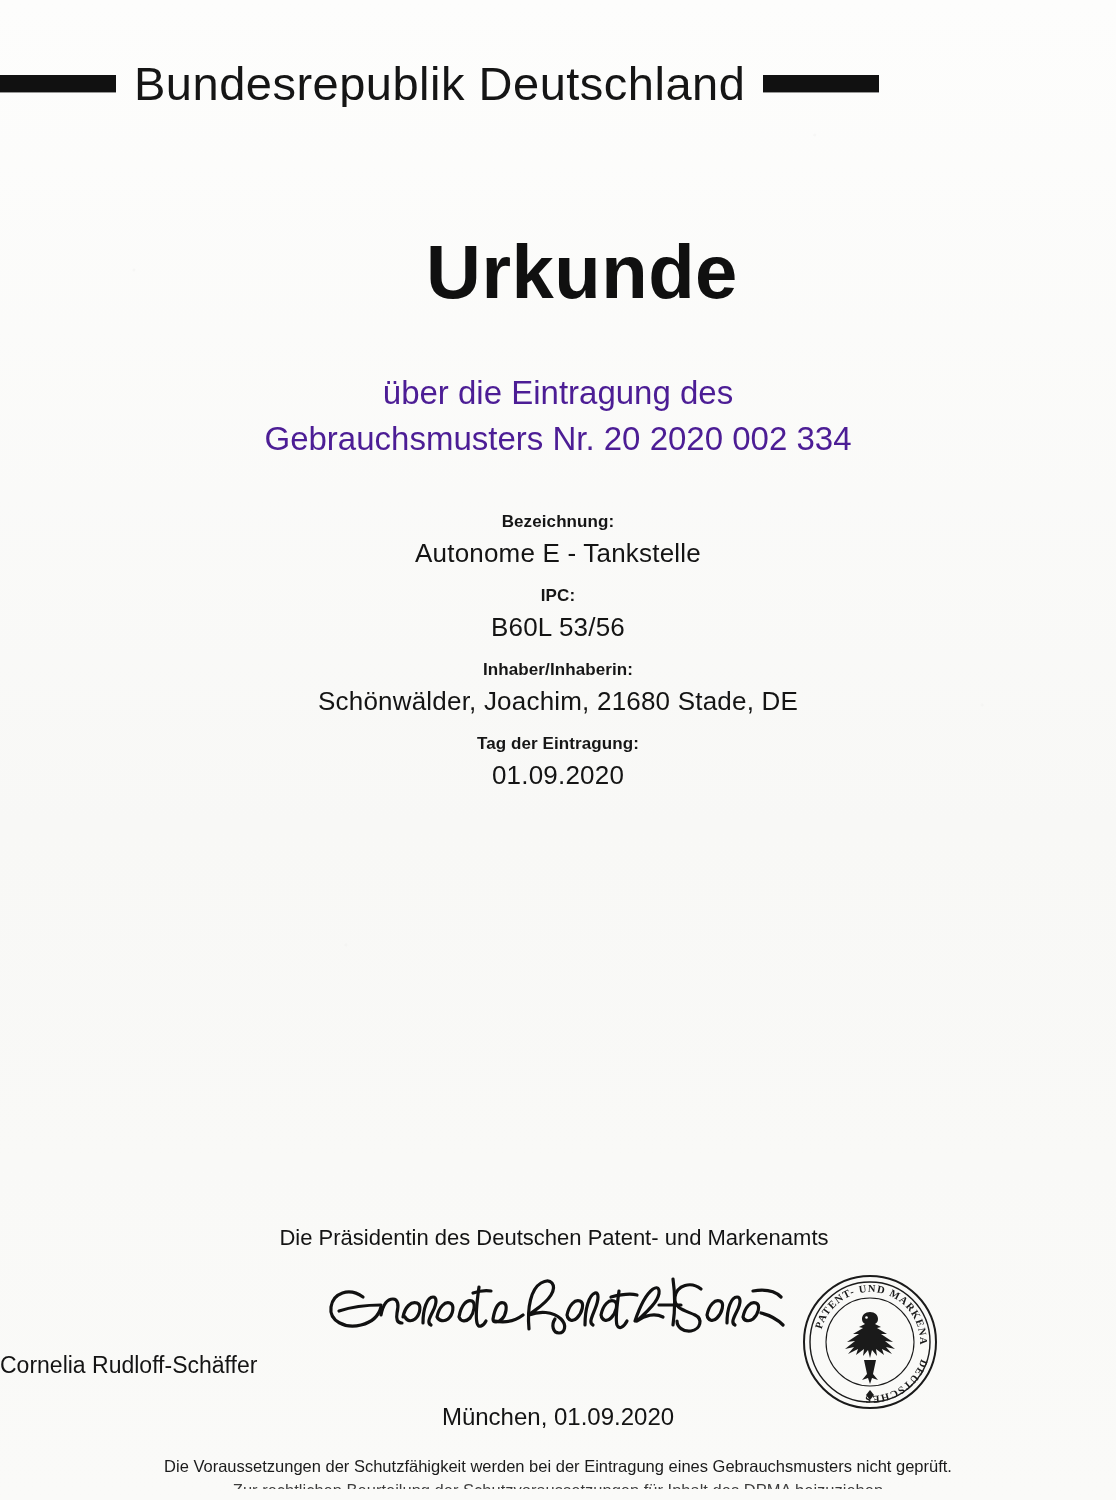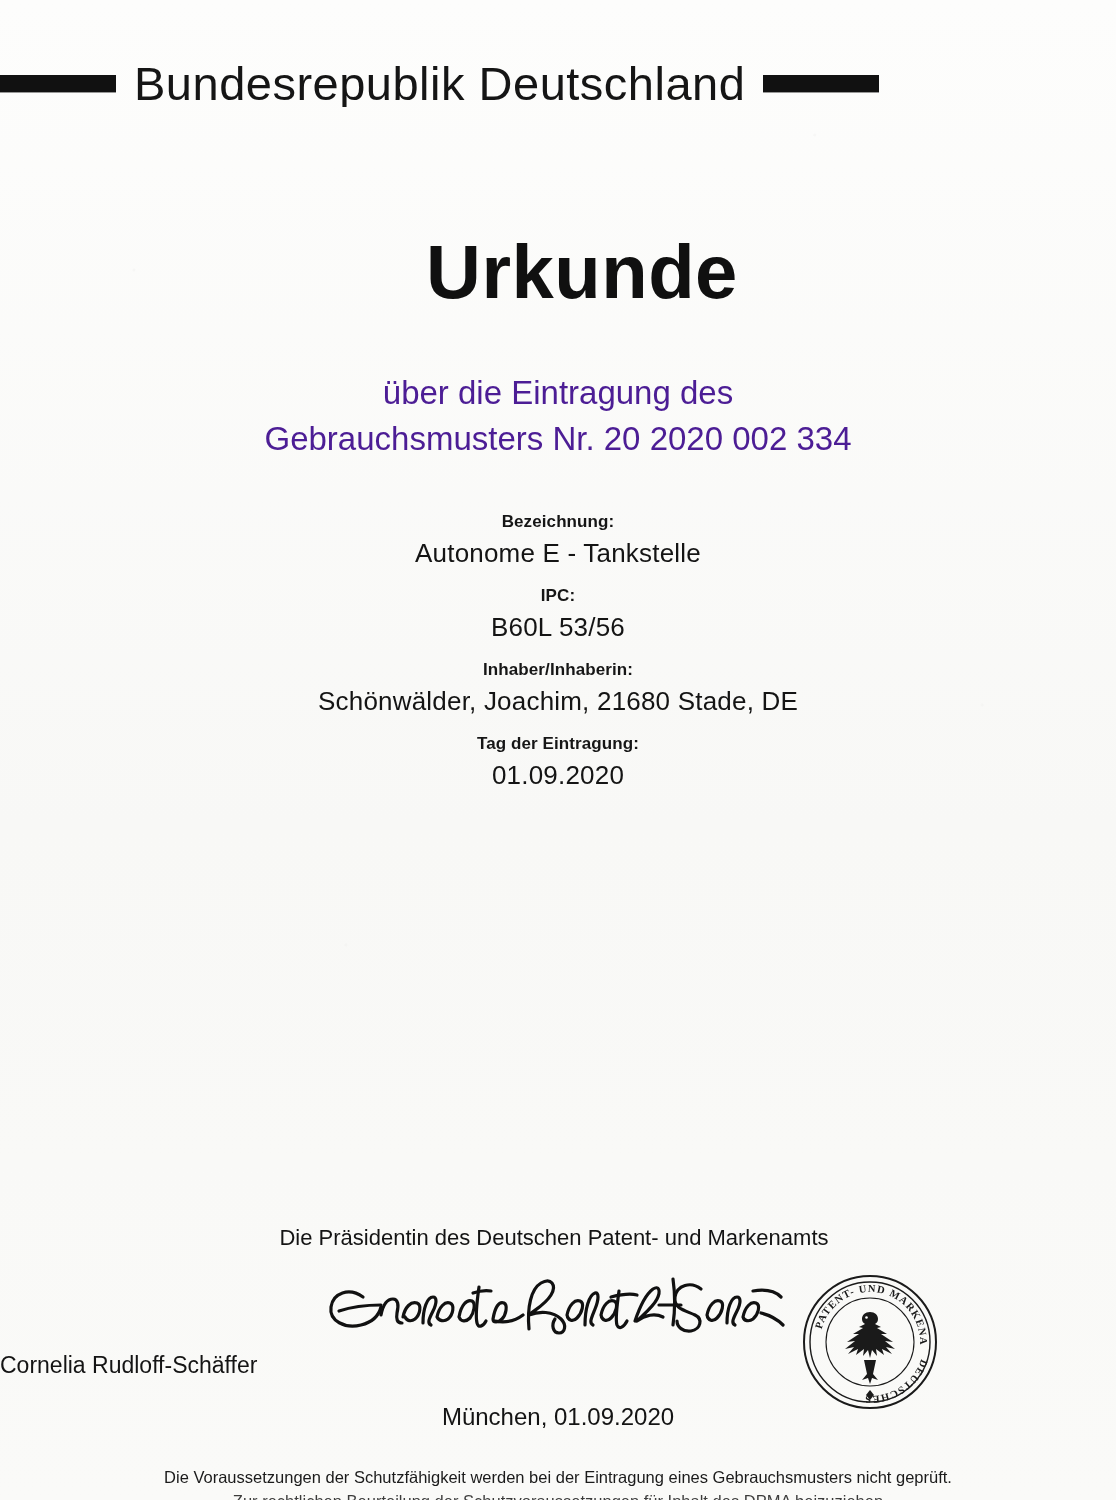--- a/index.html
+++ b/index.html
@@ -174,21 +174,21 @@
   
   .footer {
     position: absolute;
     bottom: 0;
     left: 0;
     right: 0;
     text-align: center;
     font-size: 16.5px;
     color: #1b1b1b;
     line-height: 1.45;
-    padding-bottom: 0;
+    padding-bottom: 11px;
   }
   .footer .f1 { display: block; }
   .footer .f2 {
     display: block;
     
     height: 10px;
     overflow: hidden;
     opacity: 0.85;
   }
 </style>

